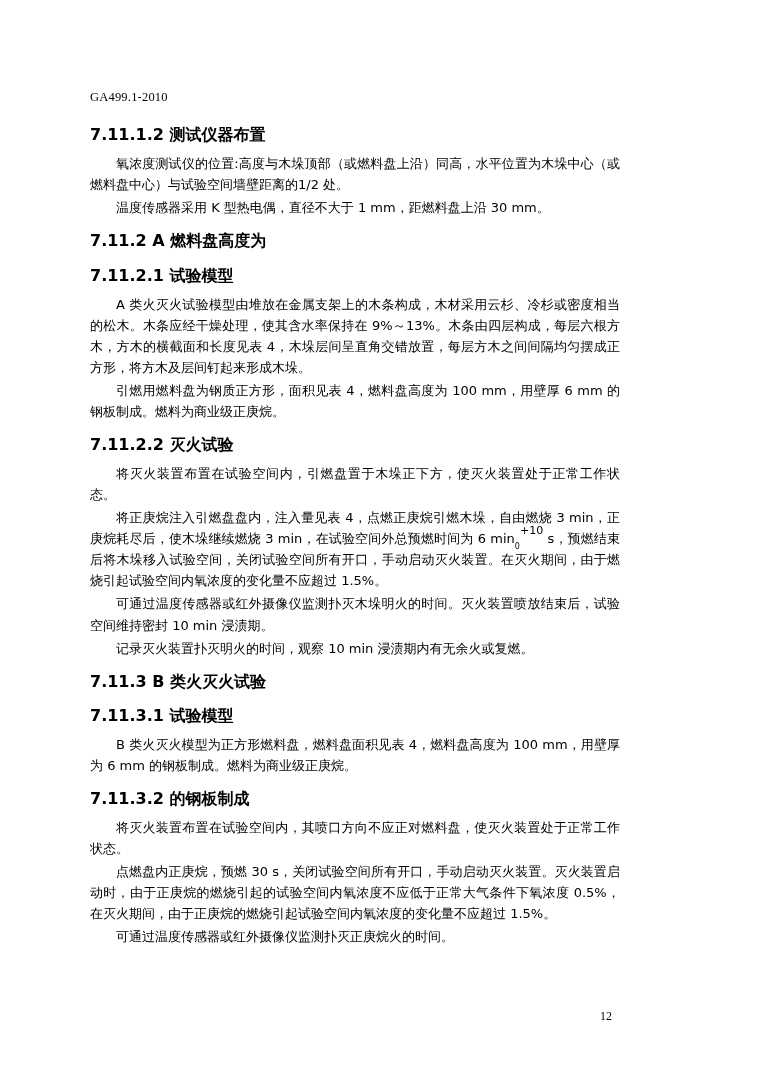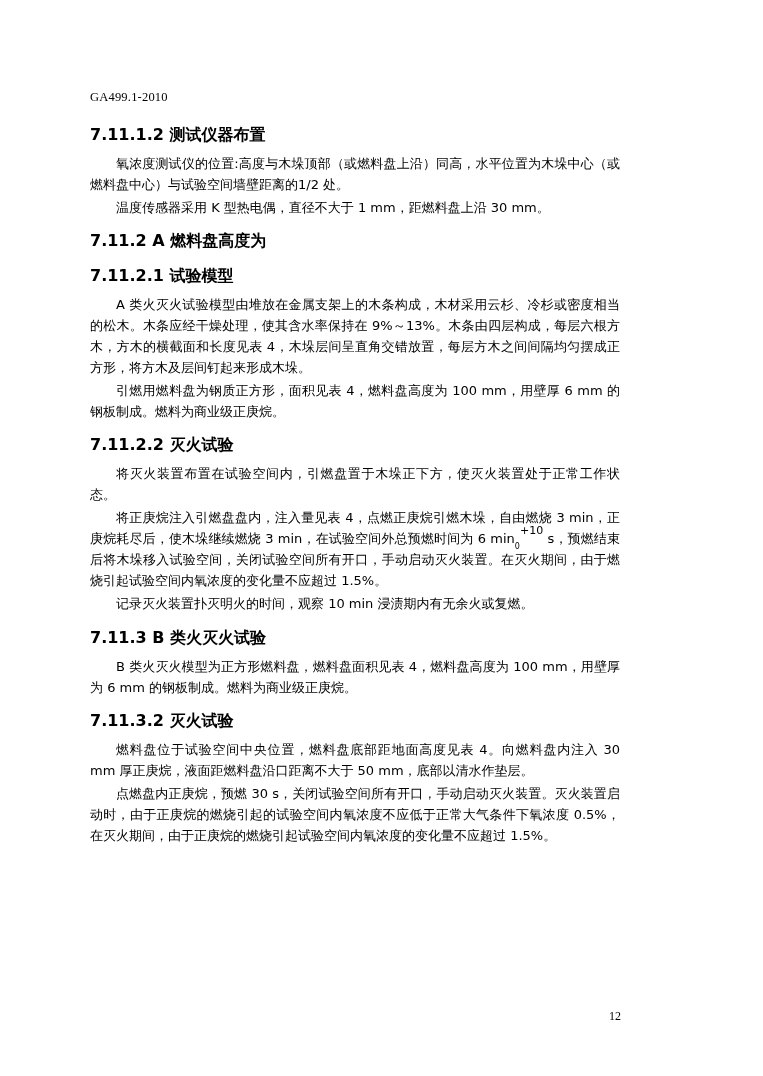--- a/index.html
+++ b/index.html
@@ -38,21 +38,21 @@
     font-size: 13px;
     line-height: 1.62;
     margin: 0 0 2px 0;
     text-align: justify;
     text-justify: inter-ideograph;
     text-indent: 26px;
     font-family: "DejaVu Sans", "Liberation Sans", sans-serif;
   }
   .page-number {
     position: absolute;
-    right: 87px;
+    right: 96px;
     bottom: 52px;
     font-size: 12px;
     font-family: "Liberation Serif", "DejaVu Serif", serif;
   }
   sup.sub-sup {
     font-size: 11px;
     line-height: 0;
     position: relative;
     top: -4px;
   }
@@ -72,21 +72,24 @@
       <h2 class="section">7.11.1.2  测试仪器布置</h2>
       <p class="para">氧浓度测试仪的位置:高度与木垛顶部（或燃料盘上沿）同高，水平位置为木垛中心（或燃料盘中心）与试验空间墙壁距离的1/2 处。</p>
       <p class="para">温度传感器采用 K 型热电偶，直径不大于 1 mm，距燃料盘上沿 30 mm。</p>
       <h2 class="section">7.11.2 A 燃料盘高度为</h2>
       <h2 class="section">7.11.2.1  试验模型</h2>
       <p class="para">A 类火灭火试验模型由堆放在金属支架上的木条构成，木材采用云杉、冷杉或密度相当的松木。木条应经干燥处理，使其含水率保持在 9%～13%。木条由四层构成，每层六根方木，方木的横截面和长度见表 4，木垛层间呈直角交错放置，每层方木之间间隔均匀摆成正方形，将方木及层间钉起来形成木垛。</p>
       <p class="para">引燃用燃料盘为钢质正方形，面积见表 4，燃料盘高度为 100 mm，用壁厚 6 mm 的钢板制成。燃料为商业级正庚烷。</p>
       <h2 class="section">7.11.2.2  灭火试验</h2>
       <p class="para">将灭火装置布置在试验空间内，引燃盘置于木垛正下方，使灭火装置处于正常工作状态。</p>
       <p class="para">将正庚烷注入引燃盘盘内，注入量见表 4，点燃正庚烷引燃木垛，自由燃烧 3 min，正庚烷耗尽后，使木垛继续燃烧 3 min，在试验空间外总预燃时间为 6 min<sub class="sub-sup">0</sub><sup class="sub-sup">+10</sup> s，预燃结束后将木垛移入试验空间，关闭试验空间所有开口，手动启动灭火装置。在灭火期间，由于燃烧引起试验空间内氧浓度的变化量不应超过 1.5%。</p>
+      <p class="para">可通过温度传感器或红外摄像仪监测扑灭木垛明火的时间。灭火装置喷放结束后，试验空间维持密封 10 min 浸渍期。</p>
       <p class="para">记录灭火装置扑灭明火的时间，观察 10 min 浸渍期内有无余火或复燃。</p>
       <h2 class="section">7.11.3 B 类火灭火试验</h2>
+      <h2 class="section">7.11.3.1  试验模型</h2>
       <p class="para">B 类火灭火模型为正方形燃料盘，燃料盘面积见表 4，燃料盘高度为 100 mm，用壁厚为 6 mm 的钢板制成。燃料为商业级正庚烷。</p>
-      <h2 class="section">7.11.3.2 灭火试验</h2>
-      <p class="para">燃料盘位于试验空间中央位置，燃料盘底部距地面高度见表 4。向燃料盘内注入 30 mm 厚正庚烷，液面距燃料盘沿口距离不大于 50 mm，底部以清水作垫层。</p>
+      <h2 class="section">7.11.3.2 的钢板制成</h2>
+      <p class="para">将灭火装置布置在试验空间内，其喷口方向不应正对燃料盘，使灭火装置处于正常工作状态。</p>
       <p class="para">点燃盘内正庚烷，预燃 30 s，关闭试验空间所有开口，手动启动灭火装置。灭火装置启动时，由于正庚烷的燃烧引起的试验空间内氧浓度不应低于正常大气条件下氧浓度 0.5%，在灭火期间，由于正庚烷的燃烧引起试验空间内氧浓度的变化量不应超过 1.5%。</p>
+      <p class="para">可通过温度传感器或红外摄像仪监测扑灭正庚烷火的时间。</p>
     </div>
   <div class="page-number">12</div>
 </div>
 
 </body></html>

